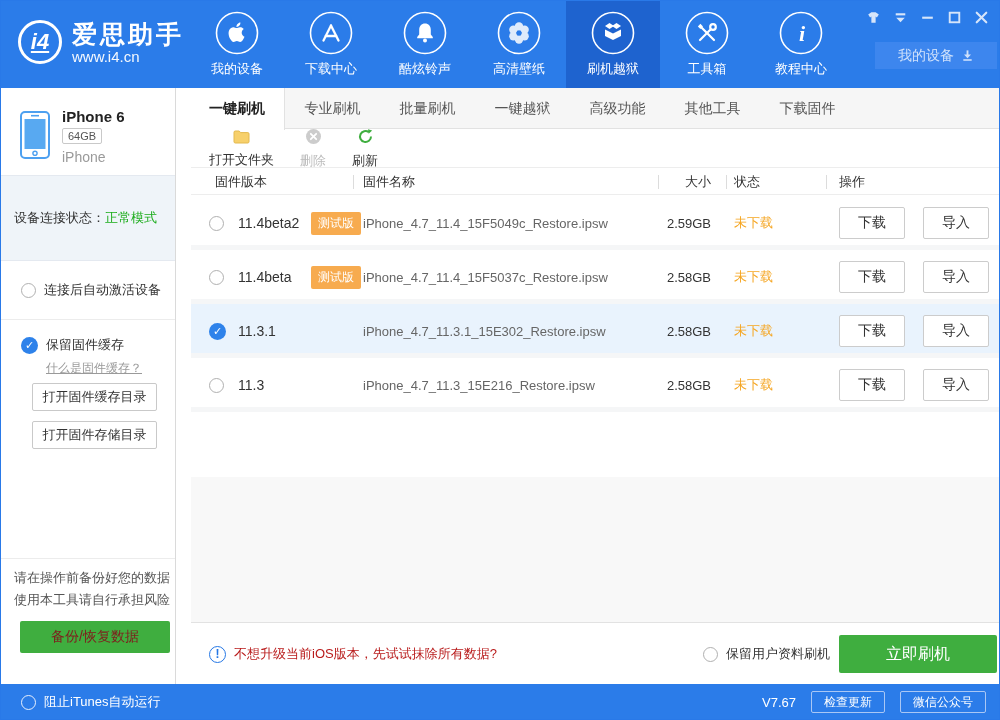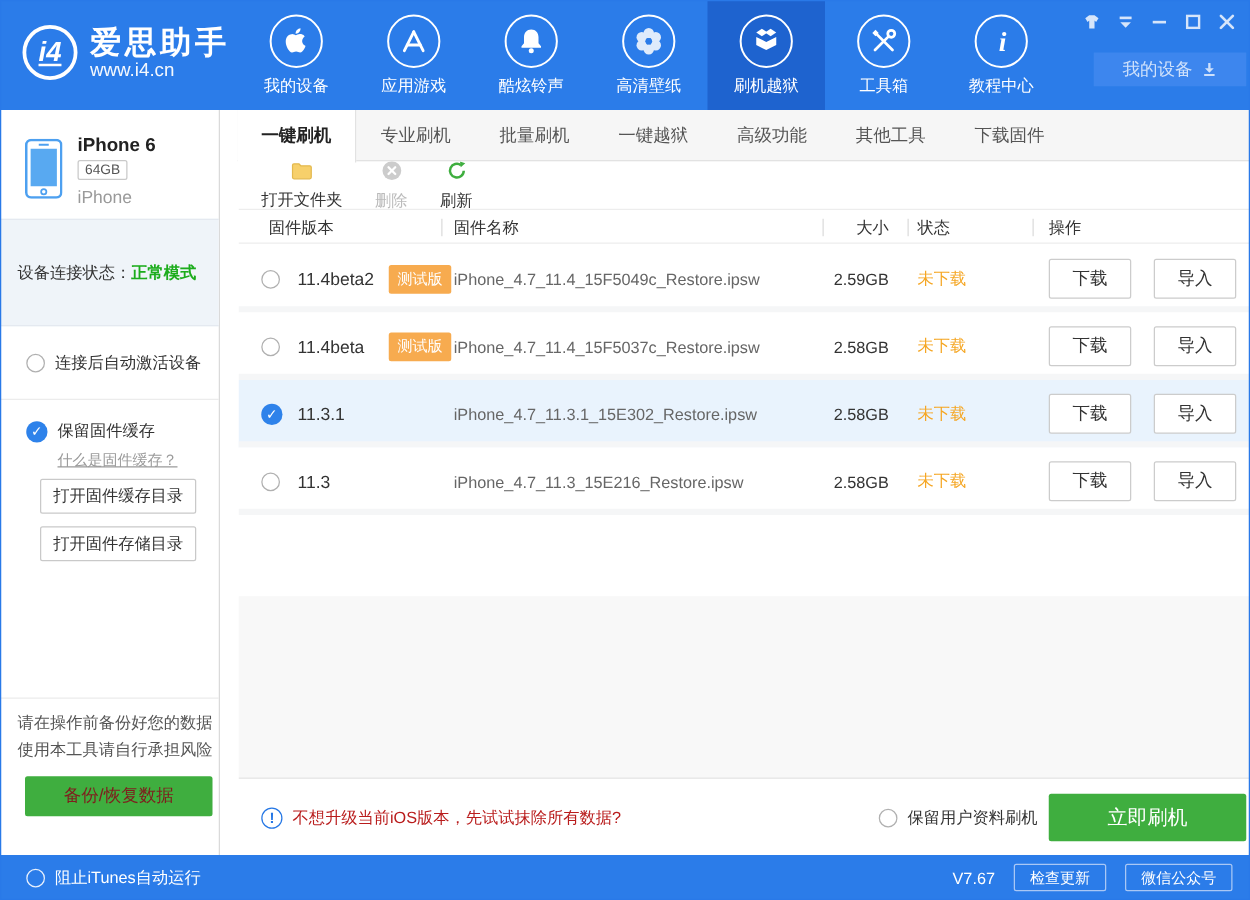--- a/index.html
+++ b/index.html
@@ -48,21 +48,21 @@
   .phone-icon { position:absolute; left:20px; top:23px; }
   .device-name { position:absolute; left:62px; top:20px; font-size:15px; font-weight:bold; color:#222; }
   .device-cap { position:absolute; left:62px; top:40px; font-size:11px; color:#555;
     border:1px solid #c9c9c9; border-radius:2px; padding:1px 5px; }
   .device-model { position:absolute; left:62px; top:61px; font-size:14px; color:#9a9a9a; }
 
   .status-sec { position:absolute; left:0; top:87px; width:100%; height:86px; background:#eff4f9;
     border-top:1px solid #e4e9f0; border-bottom:1px solid #e4e9f0;
     display:flex; align-items:center; padding-left:14px; }
   .status-label { font-size:13px; color:#333; }
-  .status-value { font-size:13px; font-weight:bold; color:#1cac1c; }
+  .status-value { font-size:13px; font-weight:normal; color:#1cac1c; }
 
   .radio-sec { position:absolute; left:0; top:173px; width:100%; height:59px; display:flex;
     align-items:center; padding-left:21px; border-bottom:1px solid #ececec; }
 
   .radio { width:15px; height:15px; border:1px solid #b0b0b0; border-radius:50%; background:#fff; flex:none; cursor:pointer; }
   .radio-label { margin-left:8px; font-size:13px; color:#333; }
   .check-circle { width:17px; height:17px; border-radius:50%; background:#2e82ea; color:#fff; flex:none;
     display:flex; align-items:center; justify-content:center; font-size:11px; cursor:pointer; }
 
   .cache-sec { position:absolute; left:0; top:232px; width:100%; height:239px; border-bottom:1px solid #ececec; }
@@ -173,21 +173,21 @@
       <span class="nav-icon">
         <svg width="44" height="44" viewBox="0 0 44 44">
             <circle cx="22" cy="22" r="20.5" fill="none" stroke="#fff" stroke-width="1.6"></circle>
             <g stroke="#fff" stroke-width="2.3" stroke-linecap="round" fill="none">
               <line x1="14.5" y1="29.5" x2="22" y2="14.5"></line>
               <line x1="29.5" y1="29.5" x2="22" y2="14.5"></line>
               <line x1="16.8" y1="25" x2="27.2" y2="25"></line>
             </g>
           </svg>
       </span>
-      <span class="nav-label">应用游戏</span>
+      <span class="nav-label">下载中心</span>
     </div>
     <div class="nav-item">
       <span class="nav-icon">
         <svg width="44" height="44" viewBox="0 0 44 44">
             <circle cx="22" cy="22" r="20.5" fill="none" stroke="#fff" stroke-width="1.6"></circle>
             <path fill="#fff" d="M22 12.5c-3.5 0-5.8 2.6-5.8 6.3v4.8l-2 2.4v1.2h15.6V26l-2-2.4v-4.8c0-3.7-2.3-6.3-5.8-6.3z"></path>
             <circle cx="22" cy="29.6" r="2" fill="#fff"></circle>
           </svg>
       </span>
       <span class="nav-label">酷炫铃声</span>

